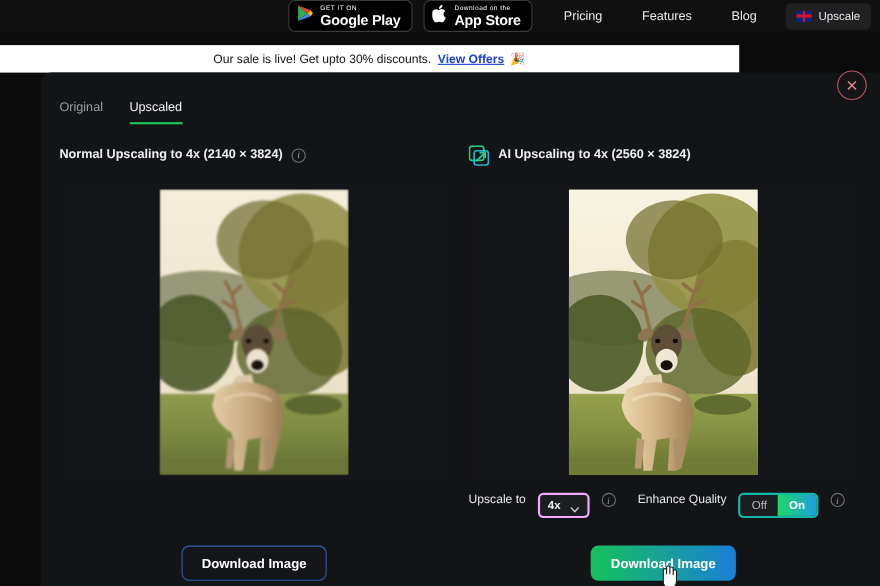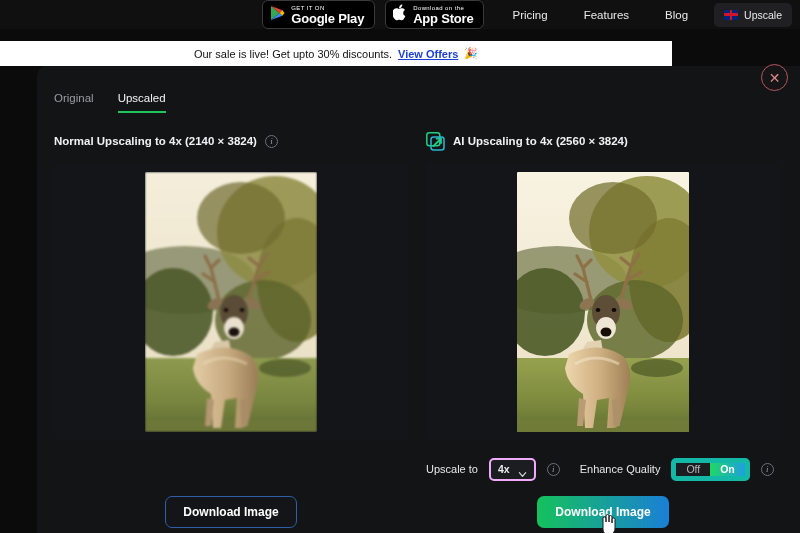--- a/index.html
+++ b/index.html
@@ -86,31 +86,31 @@
 
   .img-panel {
     margin-top: 9px; height: 277px; background: #141519;
     border-radius: 4px; display: flex; align-items: center; justify-content: center;
     overflow: hidden;
   }
   .photo { width: 172px; height: 260px; border-radius: 1px; overflow: hidden; position: relative; }
   .photo svg { display: block; width: 100%; height: 100%; }
   .photo.blur svg { filter: blur(0.9px) saturate(0.95); }
 
-  .ctrl-row { height: 42px; display: flex; align-items: center; gap: 11px; margin-top: 8px; }
+  .ctrl-row { height: 42px; display: flex; align-items: flex-start; gap: 11px; margin-top: 8px; }
   .ctrl-label { font-size: 11px; color: #e6e7e9; white-space: nowrap; }
   .select {
     display: flex; align-items: center; gap: 8px;
     background: #1b1d21; border: 2px solid #f0abfc; border-radius: 5px;
     height: 23px; padding: 0 7px; cursor: pointer;
   }
   .select-val { font-size: 10.5px; color: #eceef0; font-weight: 600; }
   .chev { width: 9px; height: 9px; }
   .toggle {
-    display: flex; background: #1b1d21; border: 5px solid #14b8a6;
+    display: flex; background: #1b1d21; border: 2px solid #14b8a6;
     border-radius: 5px; height: 23px; overflow: hidden; cursor: pointer;
   }
   .toggle-opt { display: flex; align-items: center; padding: 0 10px; font-size: 10.5px; color: #b6b9be; }
   .toggle-opt.on {
     color: #fff; font-weight: 700;
     background: linear-gradient(90deg, #1fd765 0%, #1f9fe0 100%);
   }
 
   .btn-row { flex: 1; display: flex; align-items: flex-start; justify-content: center; padding-top: 6px; }
   .btn {

